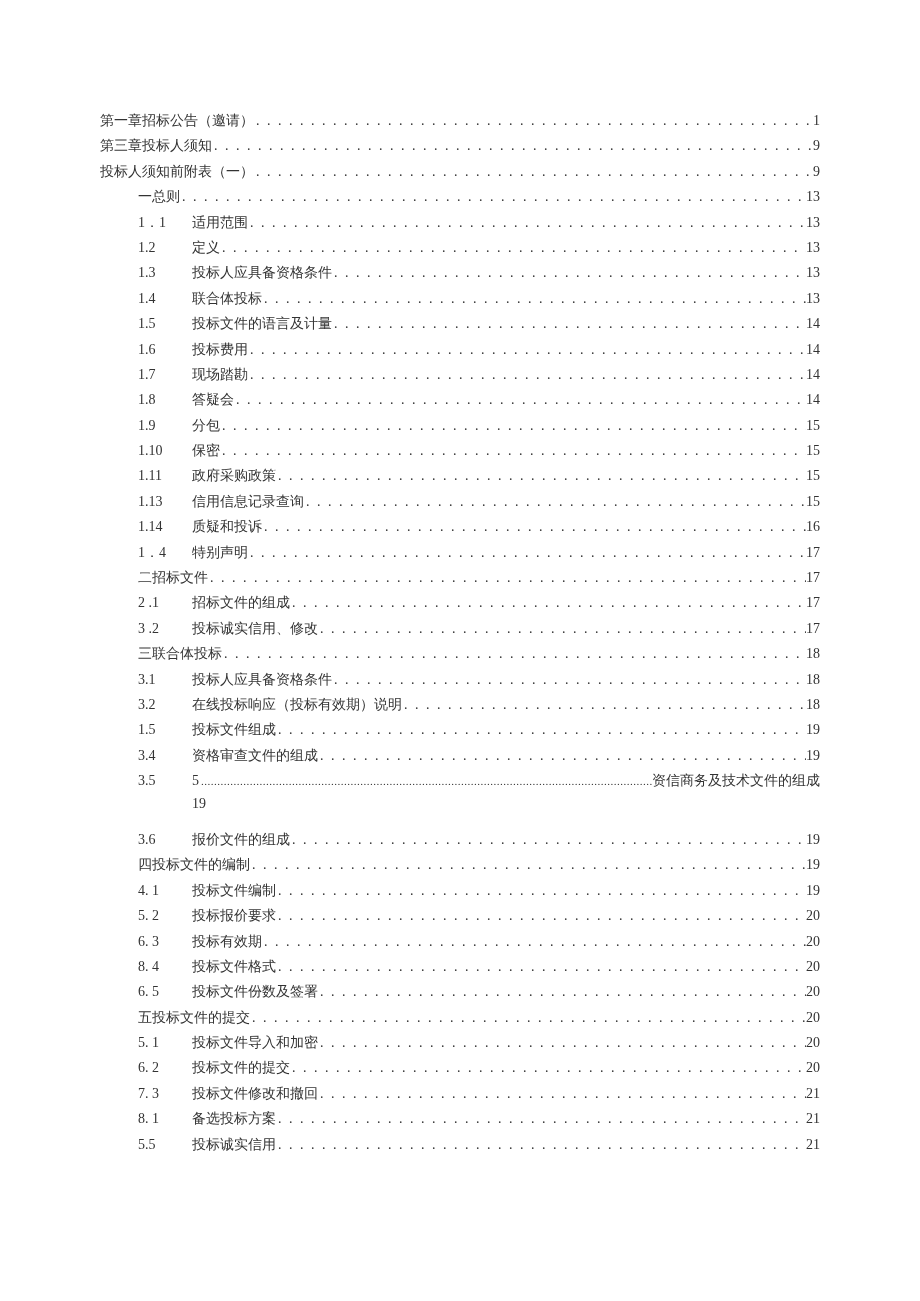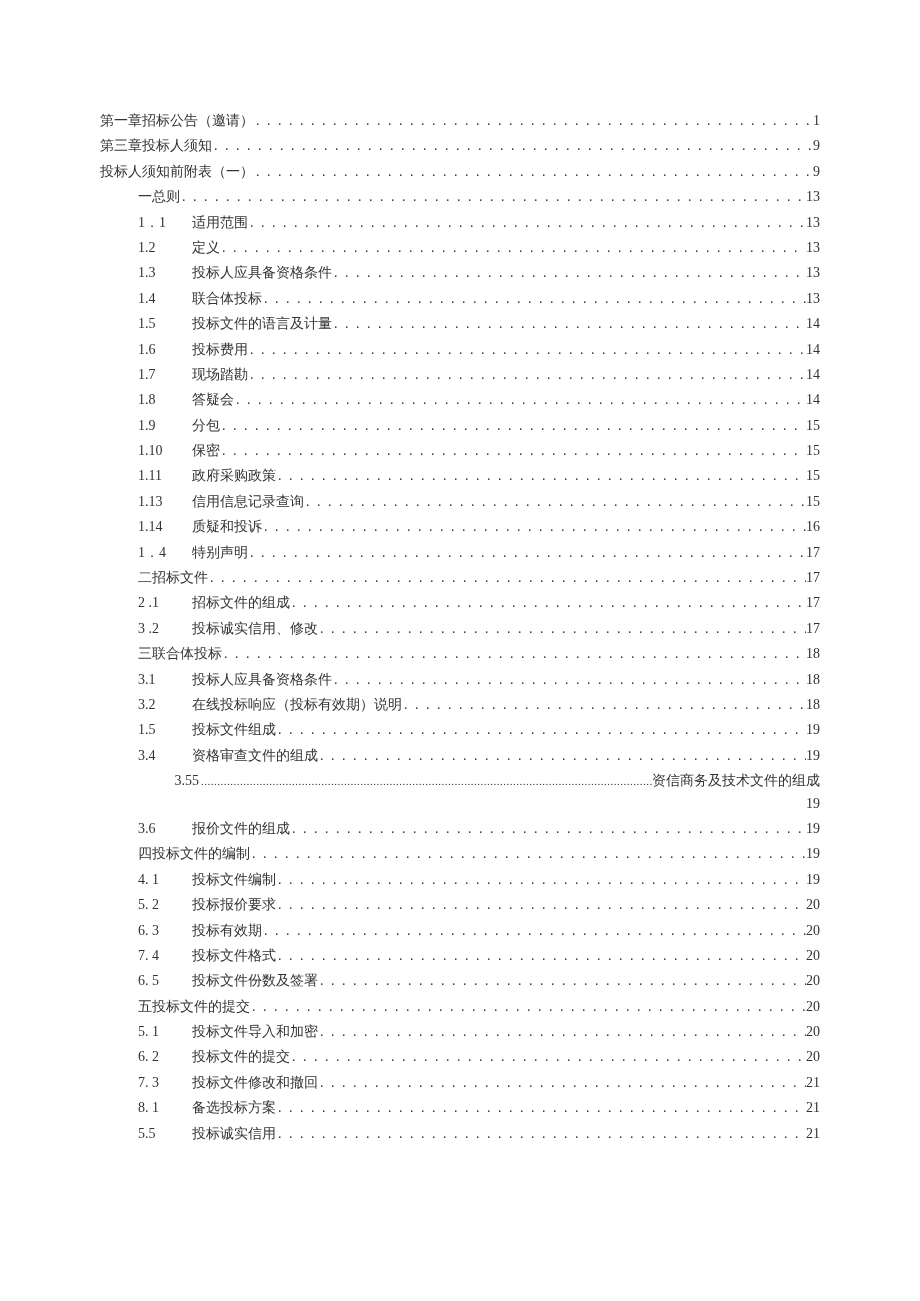--- a/index.html
+++ b/index.html
@@ -36,22 +36,21 @@
       padding: 0 2px;
     }
     .toc-leader::after {
       content: ". . . . . . . . . . . . . . . . . . . . . . . . . . . . . . . . . . . . . . . . . . . . . . . . . . . . . . . . . . . . . . . . . . . . . . . . . . . . . . . . . . . . . . . . . . . . . . . . . . . . . . . . . . . . . . . . . . . . . . . . . . . . . . . . . . . . . . . . . . . .";
     }
     .toc-page {
       flex-shrink: 0;
       text-align: right;
     }
     .special-entry {
-      margin-bottom: 3px;
-      text-align: right;
+      margin-bottom: 14px;
     }
     .special-line1 {
       display: flex;
       align-items: baseline;
       white-space: nowrap;
     }
     .special-leader-thin {
       flex: 1;
       overflow: hidden;
       font-size: 11px;
@@ -255,21 +254,21 @@
       <span class="toc-leader"></span>
       <span class="toc-page">20</span>
     </div>
     <div class="toc-entry">
       <span class="toc-num indent2">6.  3</span>
       <span class="toc-text">投标有效期</span>
       <span class="toc-leader"></span>
       <span class="toc-page">20</span>
     </div>
     <div class="toc-entry">
-      <span class="toc-num indent2">7.  4</span>
+      <span class="toc-num indent2">8.  4</span>
       <span class="toc-text">投标文件格式</span>
       <span class="toc-leader"></span>
       <span class="toc-page">20</span>
     </div>
     <div class="toc-entry">
       <span class="toc-num indent2">6.  5</span>
       <span class="toc-text">投标文件份数及签署</span>
       <span class="toc-leader"></span>
       <span class="toc-page">20</span>
     </div>

